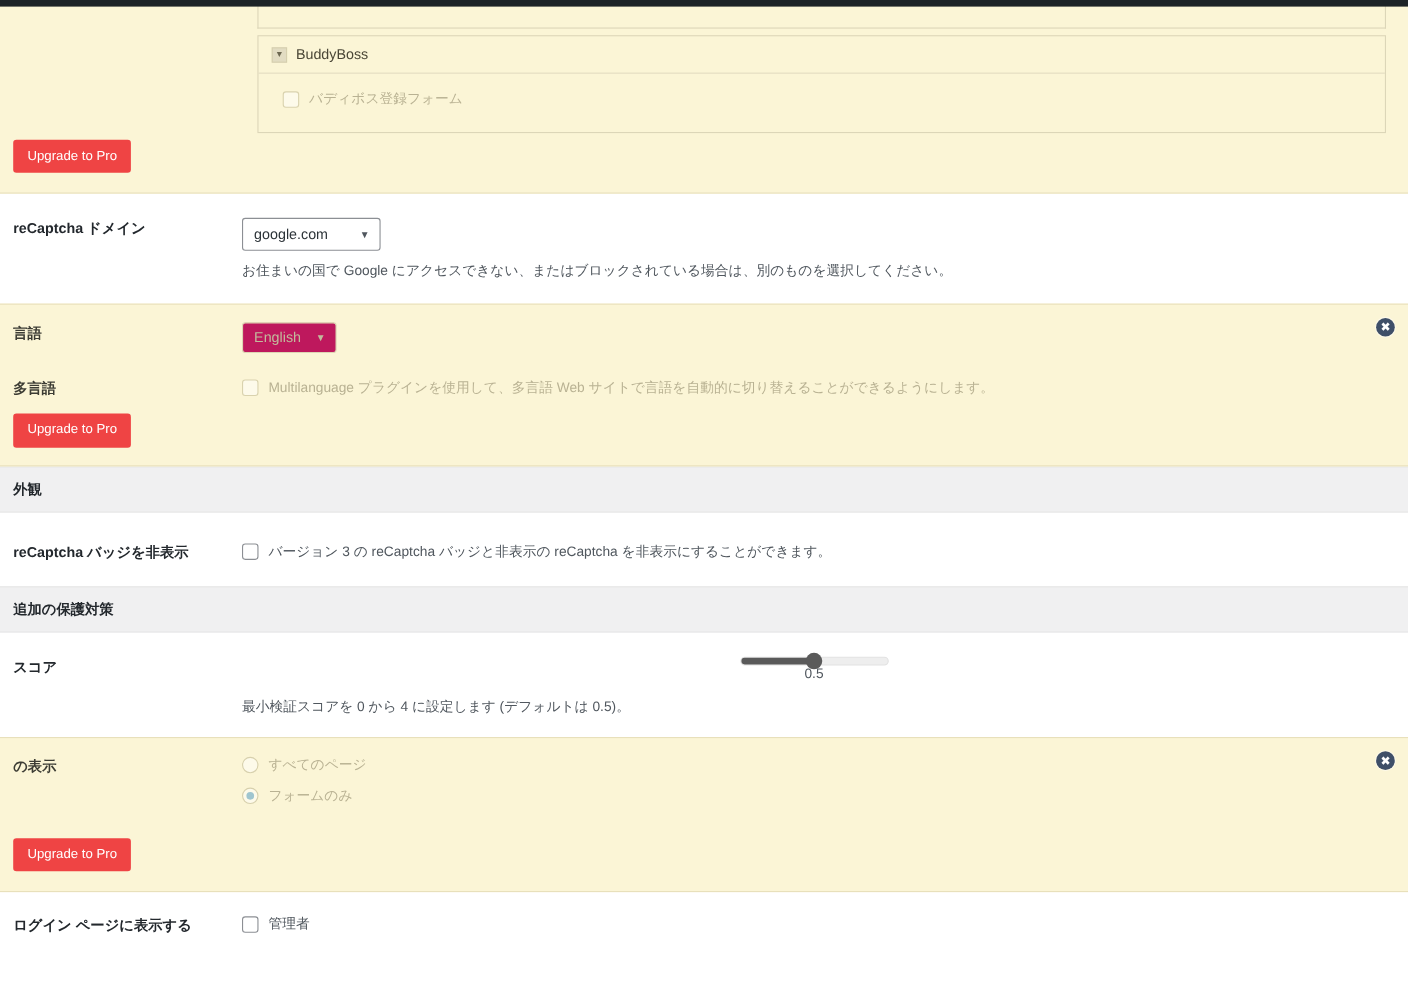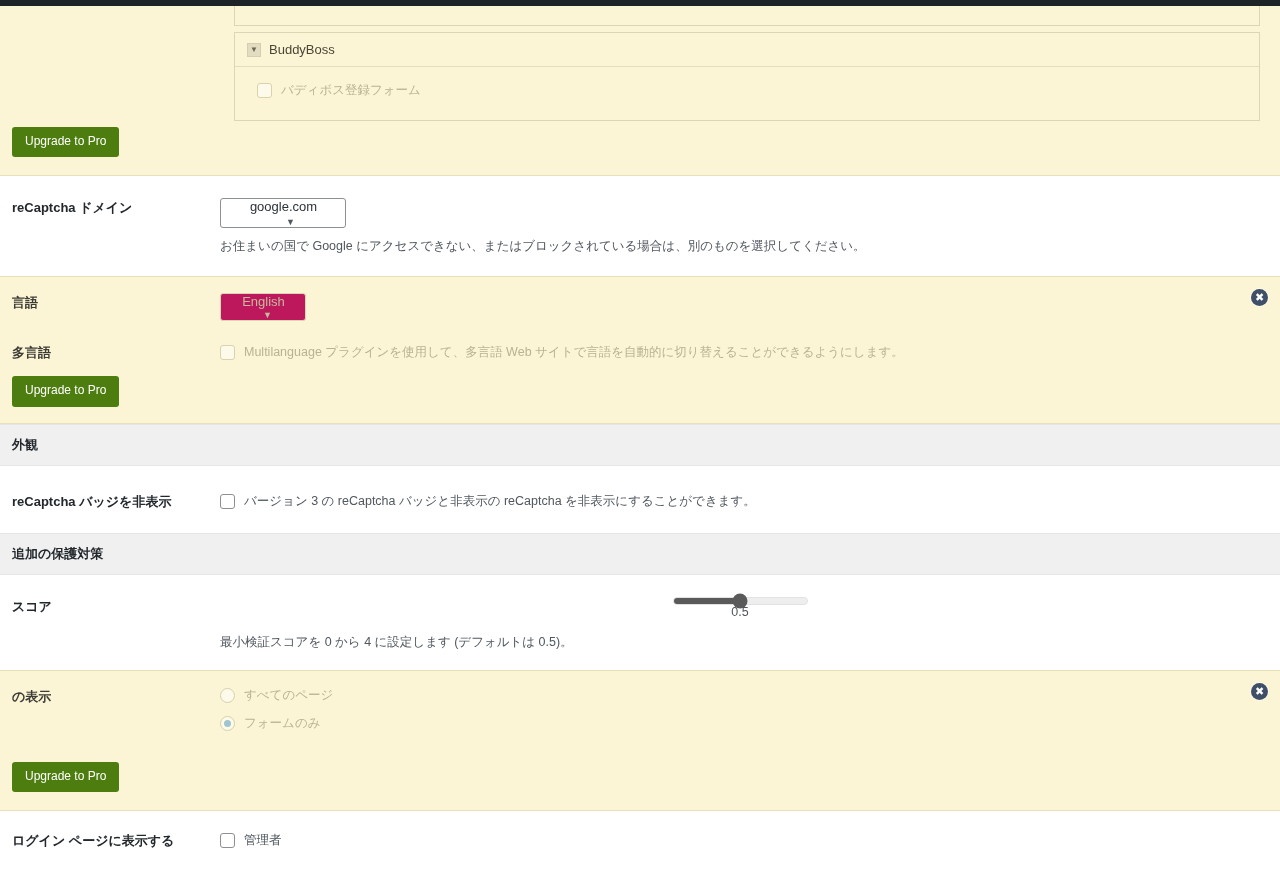--- a/index.html
+++ b/index.html
@@ -97,21 +97,21 @@
     cursor: pointer;
     box-shadow: 0 0 0 1px rgba(255,255,255,0.45);
     user-select: none;
   }
 
   .upgrade-wrap {
     padding: 6px 0 18px 12px;
   }
   .btn-upgrade {
     display: inline-block;
-    background: #4d7c0f;
+    background: #ef4444;
     color: #ffffff;
     font-size: 12px;
     border: none;
     border-radius: 3px;
     padding: 8px 13px 9px 13px;
     cursor: pointer;
     font-family: "Liberation Sans", sans-serif;
     line-height: 1.1;
   }
 
@@ -231,21 +231,20 @@
     min-width: 126px;
     height: 30px;
     padding: 0 9px 0 10px;
     border: 1px solid #8c8f94;
     border-radius: 3px;
     background: #ffffff;
     font-size: 13px;
     color: #2c3338;
     box-sizing: border-box;
     cursor: pointer;
-    flex-direction: column;
   }
   .sel .caret {
     font-size: 9px;
     color: #50575e;
     margin-left: 14px;
   }
   .sel.disabled {
     border-color: #ddd6b4;
     background: #be185d;
     color: #c2bb9c;

